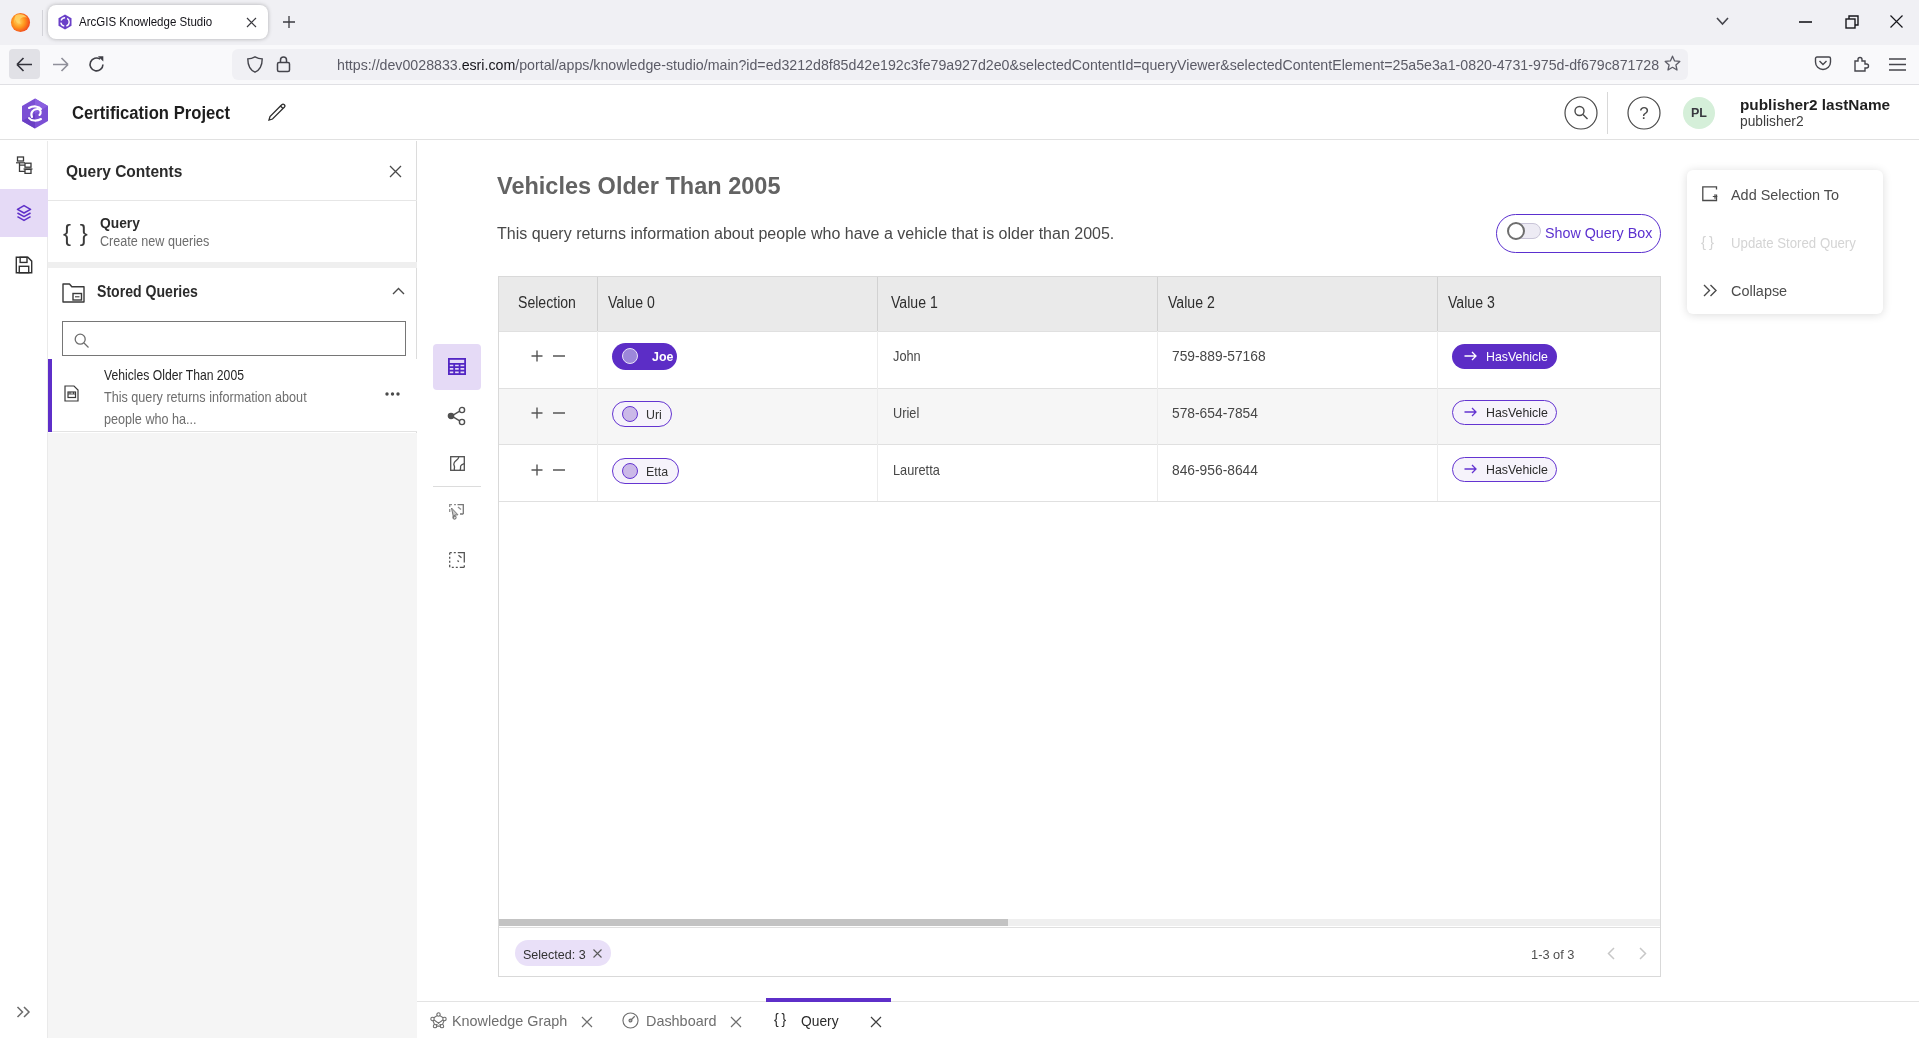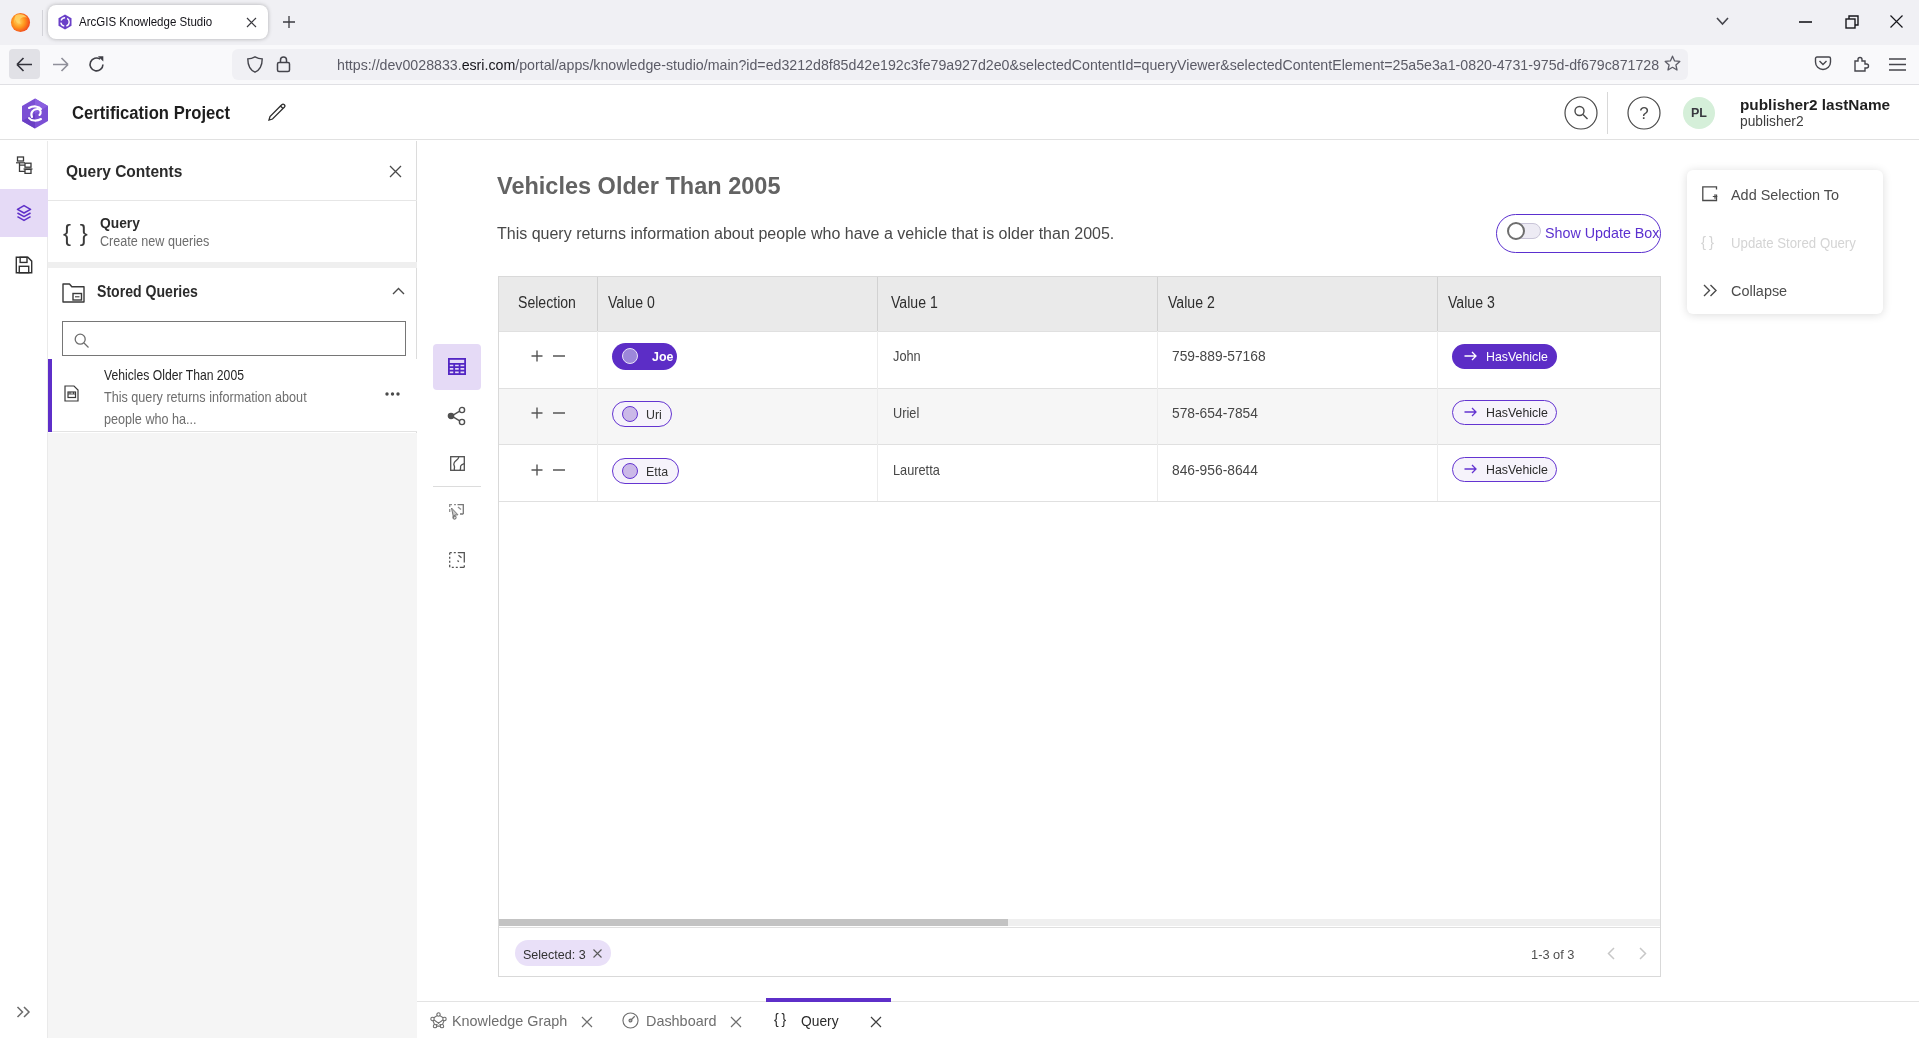--- a/index.html
+++ b/index.html
@@ -187,21 +187,21 @@
       <circle cx="13" cy="2" r="1.7" fill="#4a4a4a"></circle>
     </svg>
   <div class="abs" style="left:48px;top:433px;width:369px;height:605px;background:#f5f5f5;"></div>
 
   <div class="abs" style="left:497px;top:173px;font-size:23.5px;font-weight:700;color:#636363;">Vehicles Older Than 2005</div>
   <div class="abs" style="left:497px;top:225px;font-size:16px;color:#484848;">This query returns information about people who have a vehicle that is older than 2005.</div>
 
   <div class="abs" style="left:1496px;top:214px;width:165px;height:39px;border:1.5px solid #5b30cf;border-radius:20px;background:#fff;"></div>
   <div class="abs" style="left:1508px;top:223px;width:33px;height:16px;background:#edebf4;border:1px solid #c9c5d8;border-radius:8px;"></div>
   <div class="abs" style="left:1507px;top:222px;width:18px;height:18px;background:#fff;border:2.5px solid #6e6e6e;border-radius:50%;"></div>
-  <div class="abs" style="left:1545px;top:225px;font-size:14.3px;color:#5b30cf;">Show Update Box</div>
+  <div class="abs" style="left:1545px;top:225px;font-size:14.3px;color:#5b30cf;">Show Query Box</div>
 
   <div class="abs" style="left:433px;top:344px;width:48px;height:46px;background:#e5daf6;border-radius:4px;"></div>
   <svg class="abs" style="left:448px;top:358px" width="18" height="17" viewBox="0 0 18 17">
     <rect x="0.9" y="0.9" width="16.2" height="15.2" fill="none" stroke="#5326c4" stroke-width="1.8"></rect>
     <path d="M1 5.8 L17 5.8 M6.2 5.8 L6.2 16 M11.6 5.8 L11.6 16 M1 9.2 L17 9.2 M1 12.6 L17 12.6" stroke="#5326c4" stroke-width="1.8"></path>
   </svg>
   <svg class="abs" style="left:447px;top:406px" width="20" height="20" viewBox="0 0 20 20" fill="none" stroke="#4f4f4f" stroke-width="1.4">
     <circle cx="4" cy="10" r="2.6" fill="#4f4f4f"></circle>
     <circle cx="15" cy="4" r="2.6"></circle>
     <circle cx="15" cy="16" r="2.6"></circle>

